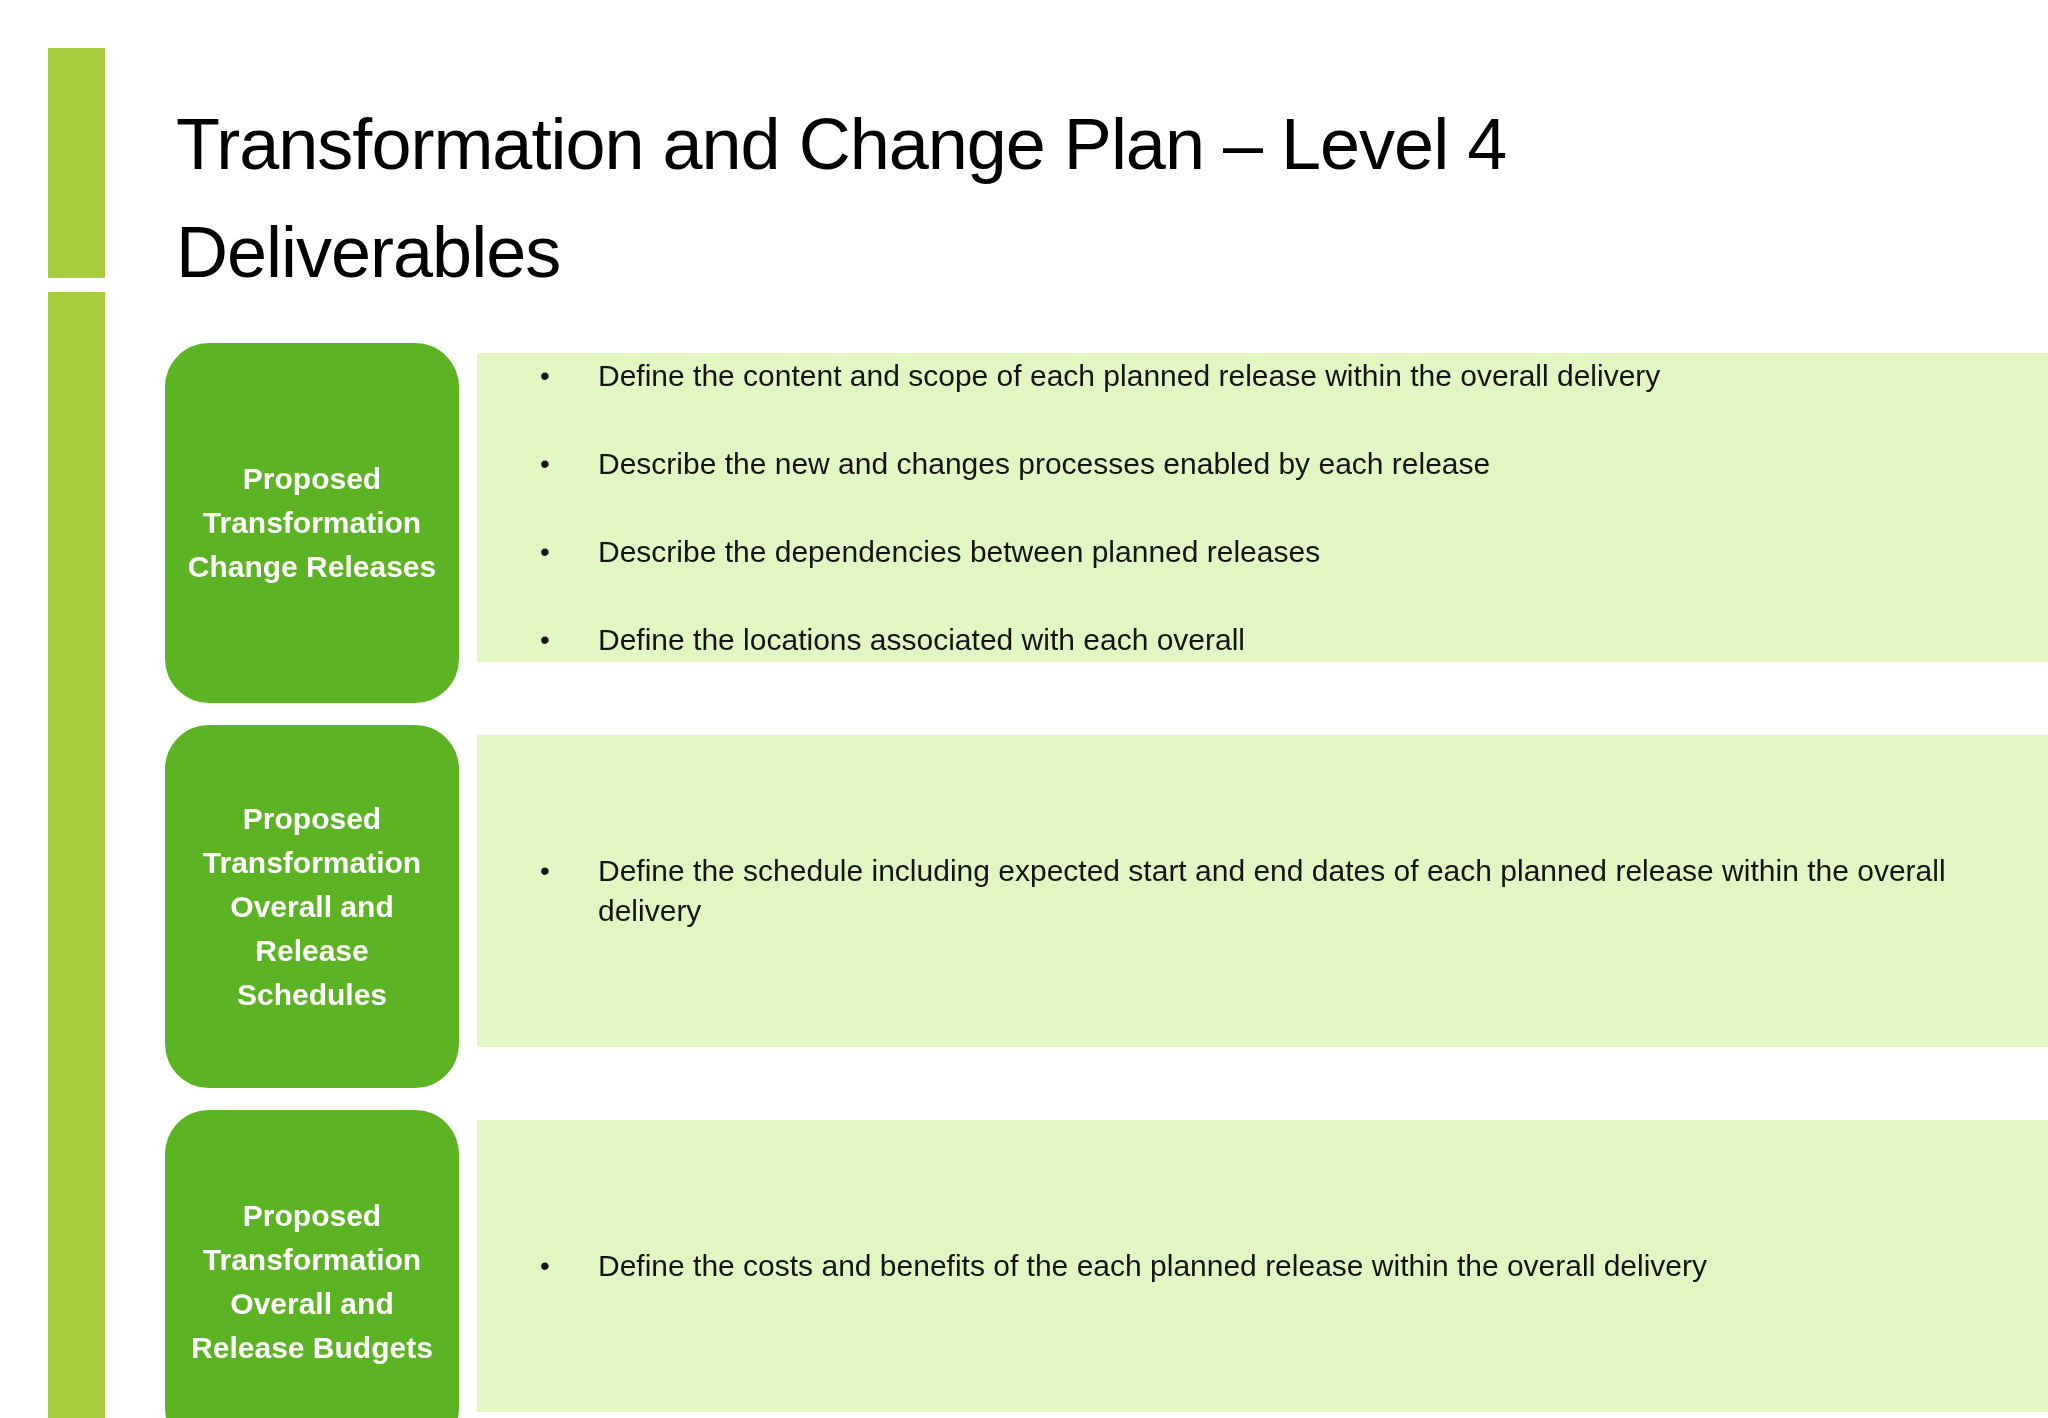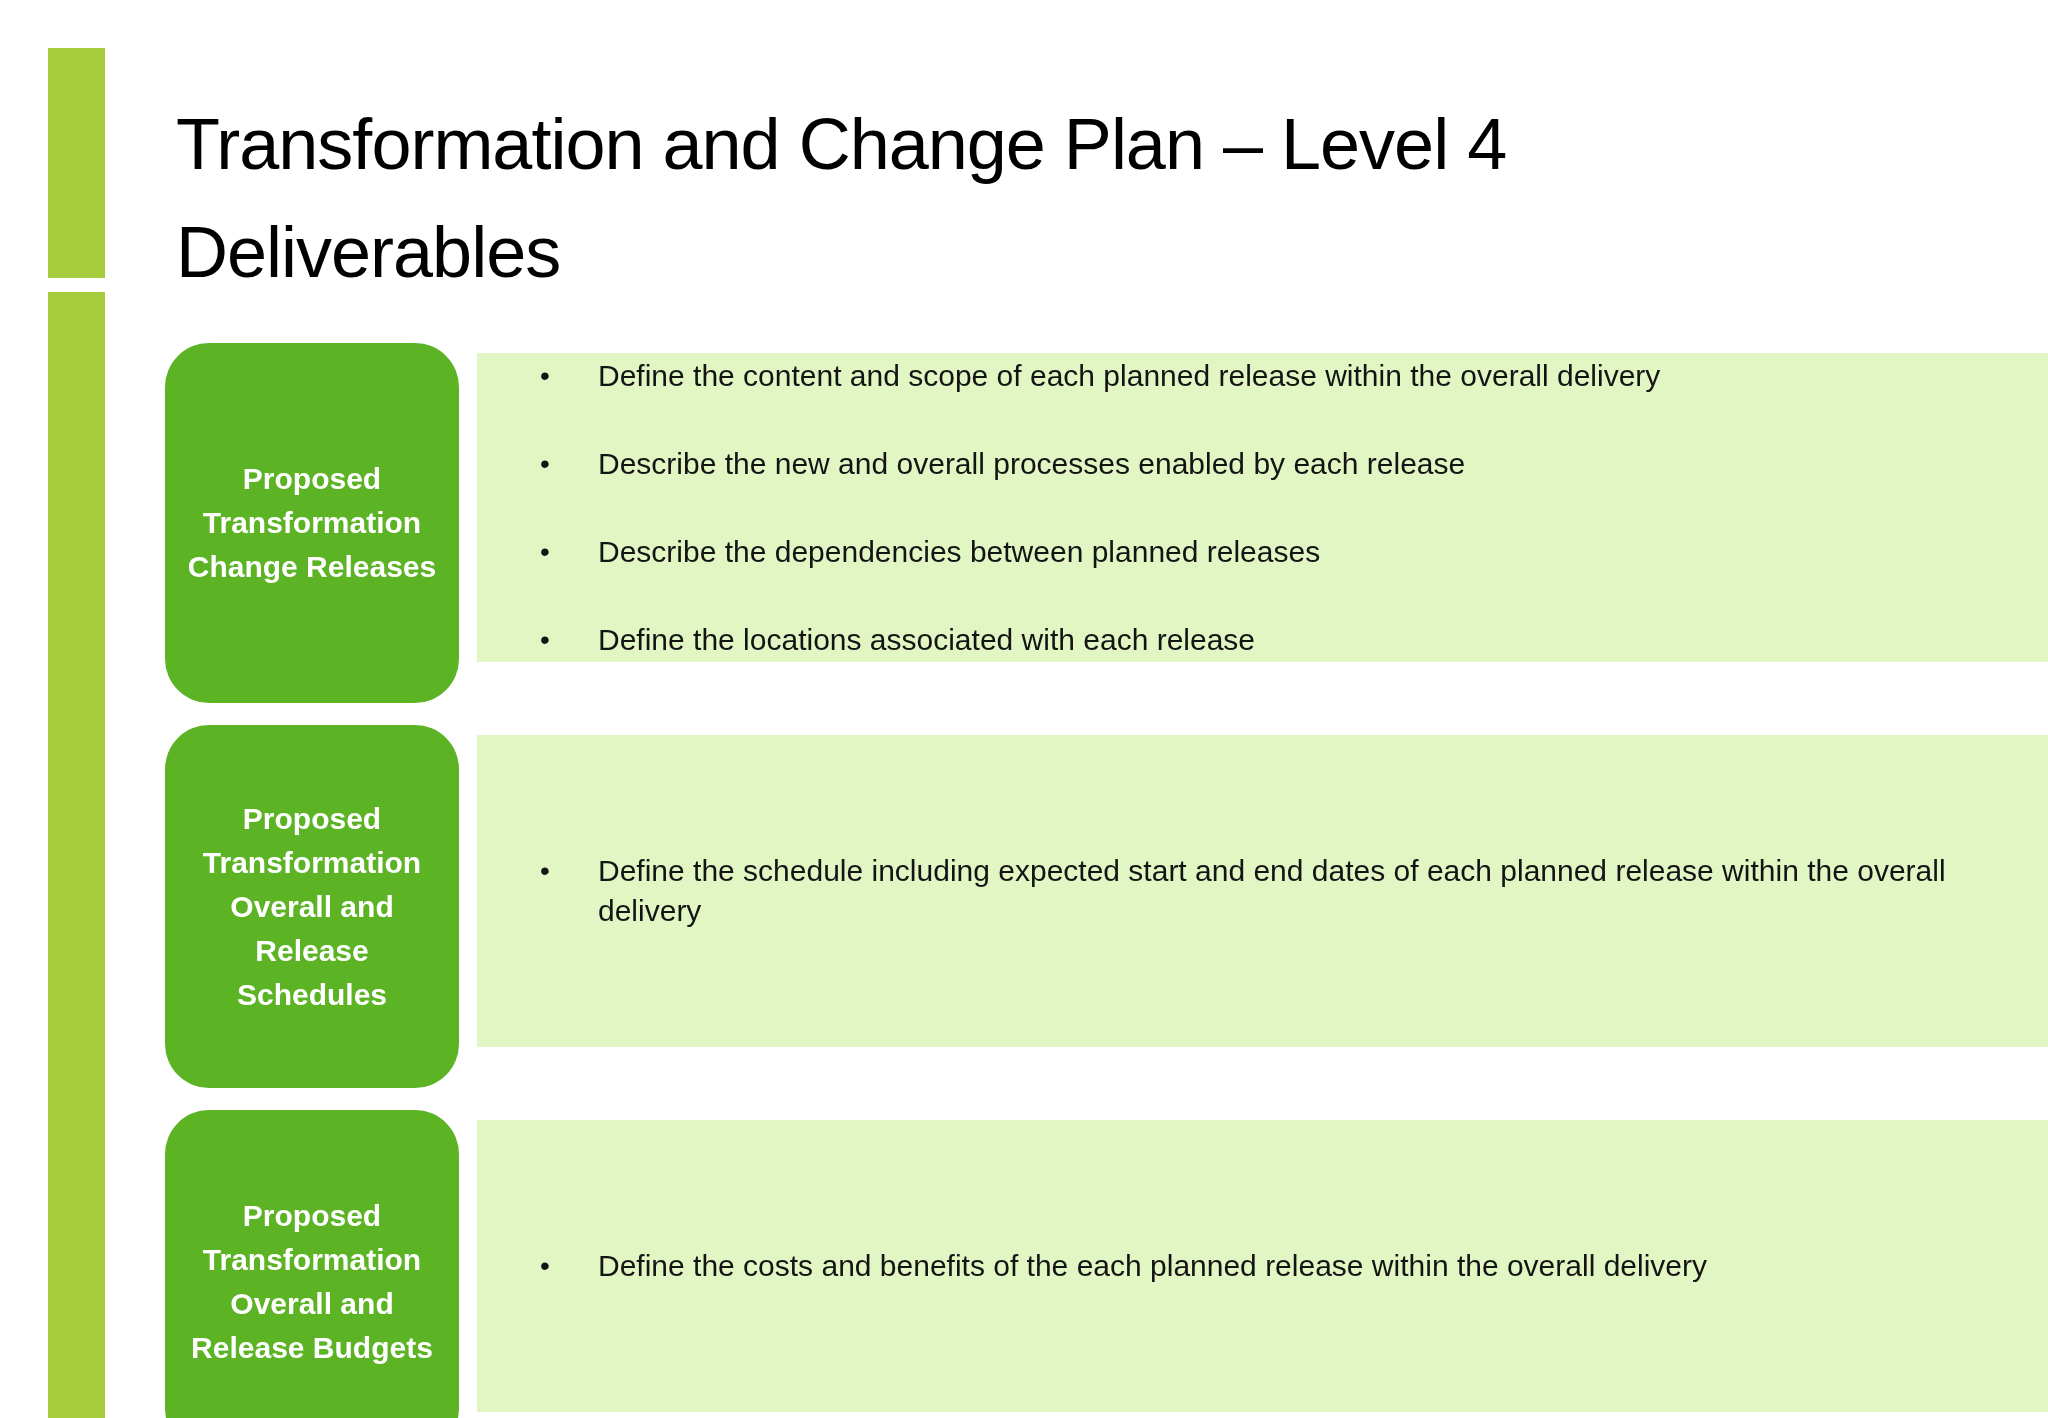--- a/index.html
+++ b/index.html
@@ -97,29 +97,29 @@
       <div class="label">Proposed Transformation Change Releases</div>
     </div>
     <div class="panel">
       <ul class="bullet-list">
         <li class="bullet-item">
           <span class="bullet-marker">•</span>
           <span class="bullet-text">Define the content and scope of each planned release within the overall delivery</span>
         </li>
         <li class="bullet-item">
           <span class="bullet-marker">•</span>
-          <span class="bullet-text">Describe the new and overall processes enabled by each release</span>
+          <span class="bullet-text">Describe the new and changes processes enabled by each release</span>
         </li>
         <li class="bullet-item">
           <span class="bullet-marker">•</span>
           <span class="bullet-text">Describe the dependencies between planned releases</span>
         </li>
         <li class="bullet-item">
           <span class="bullet-marker">•</span>
-          <span class="bullet-text">Define the locations associated with each release</span>
+          <span class="bullet-text">Define the locations associated with each overall</span>
         </li>
       </ul>
     </div>
   </div>
 
   <div class="row r2">
     <div class="dark-box">
       <div class="label">Proposed Transformation Overall and Release Schedules</div>
     </div>
     <div class="panel">

